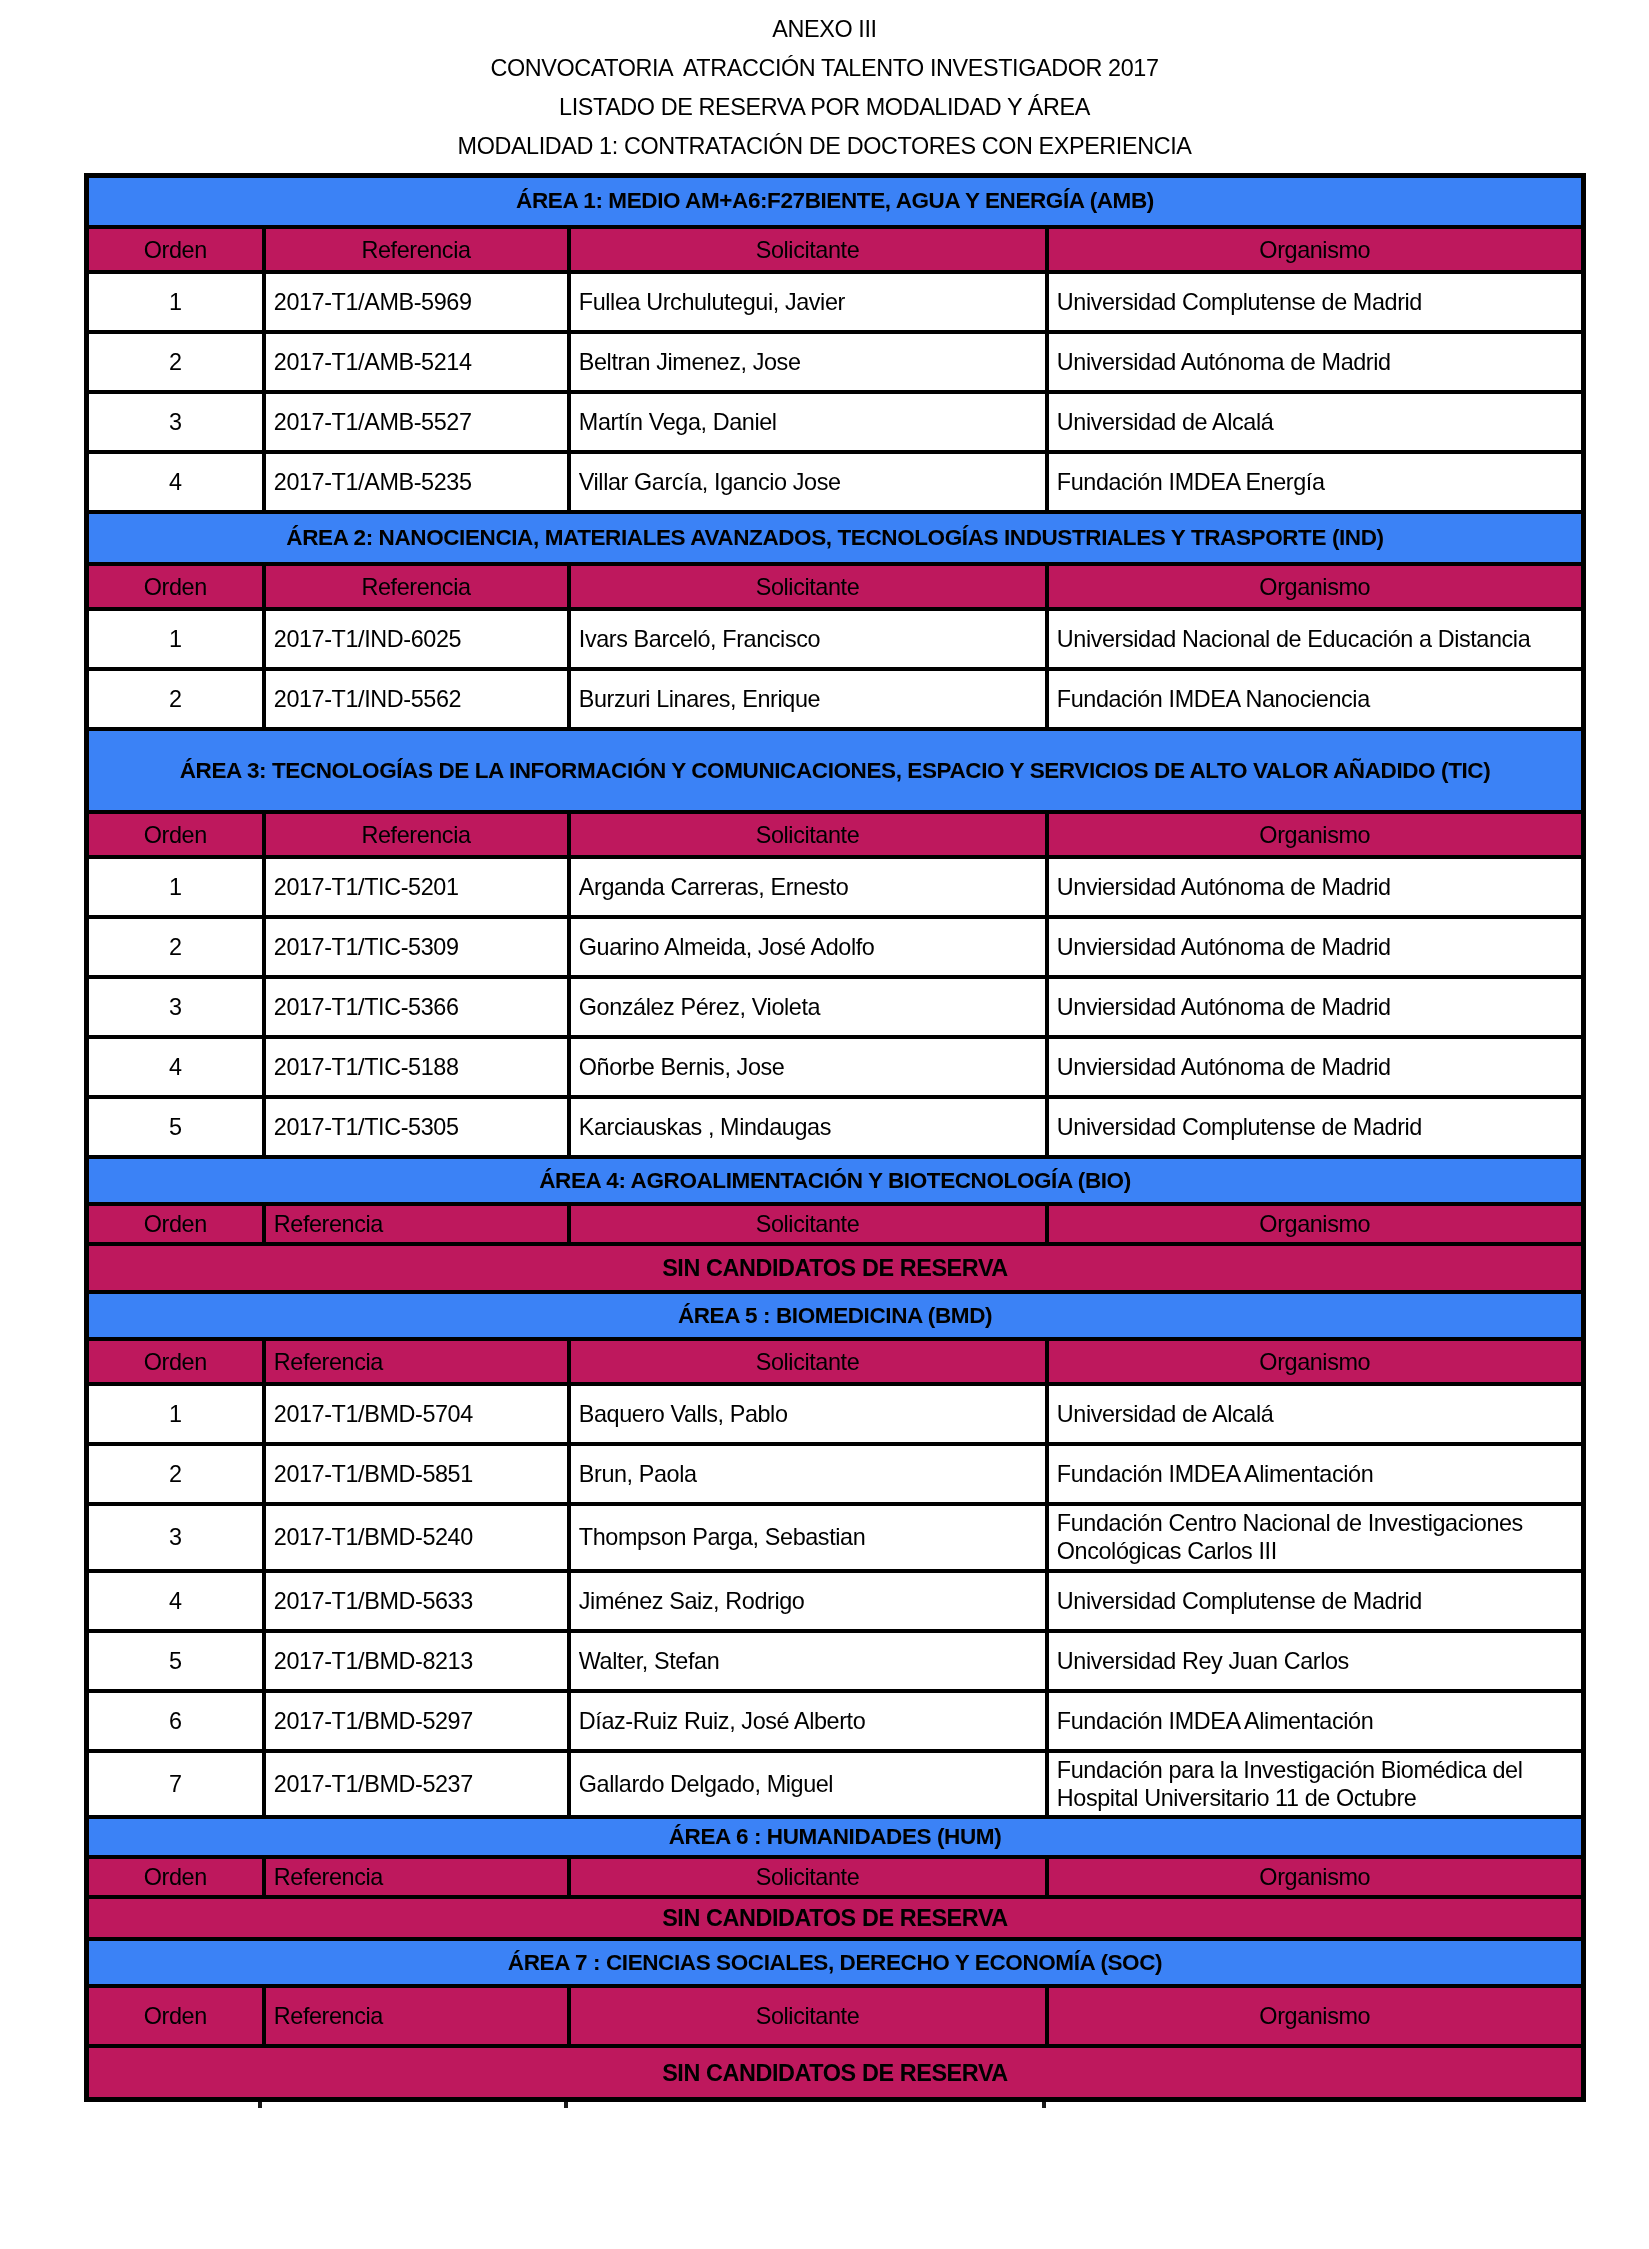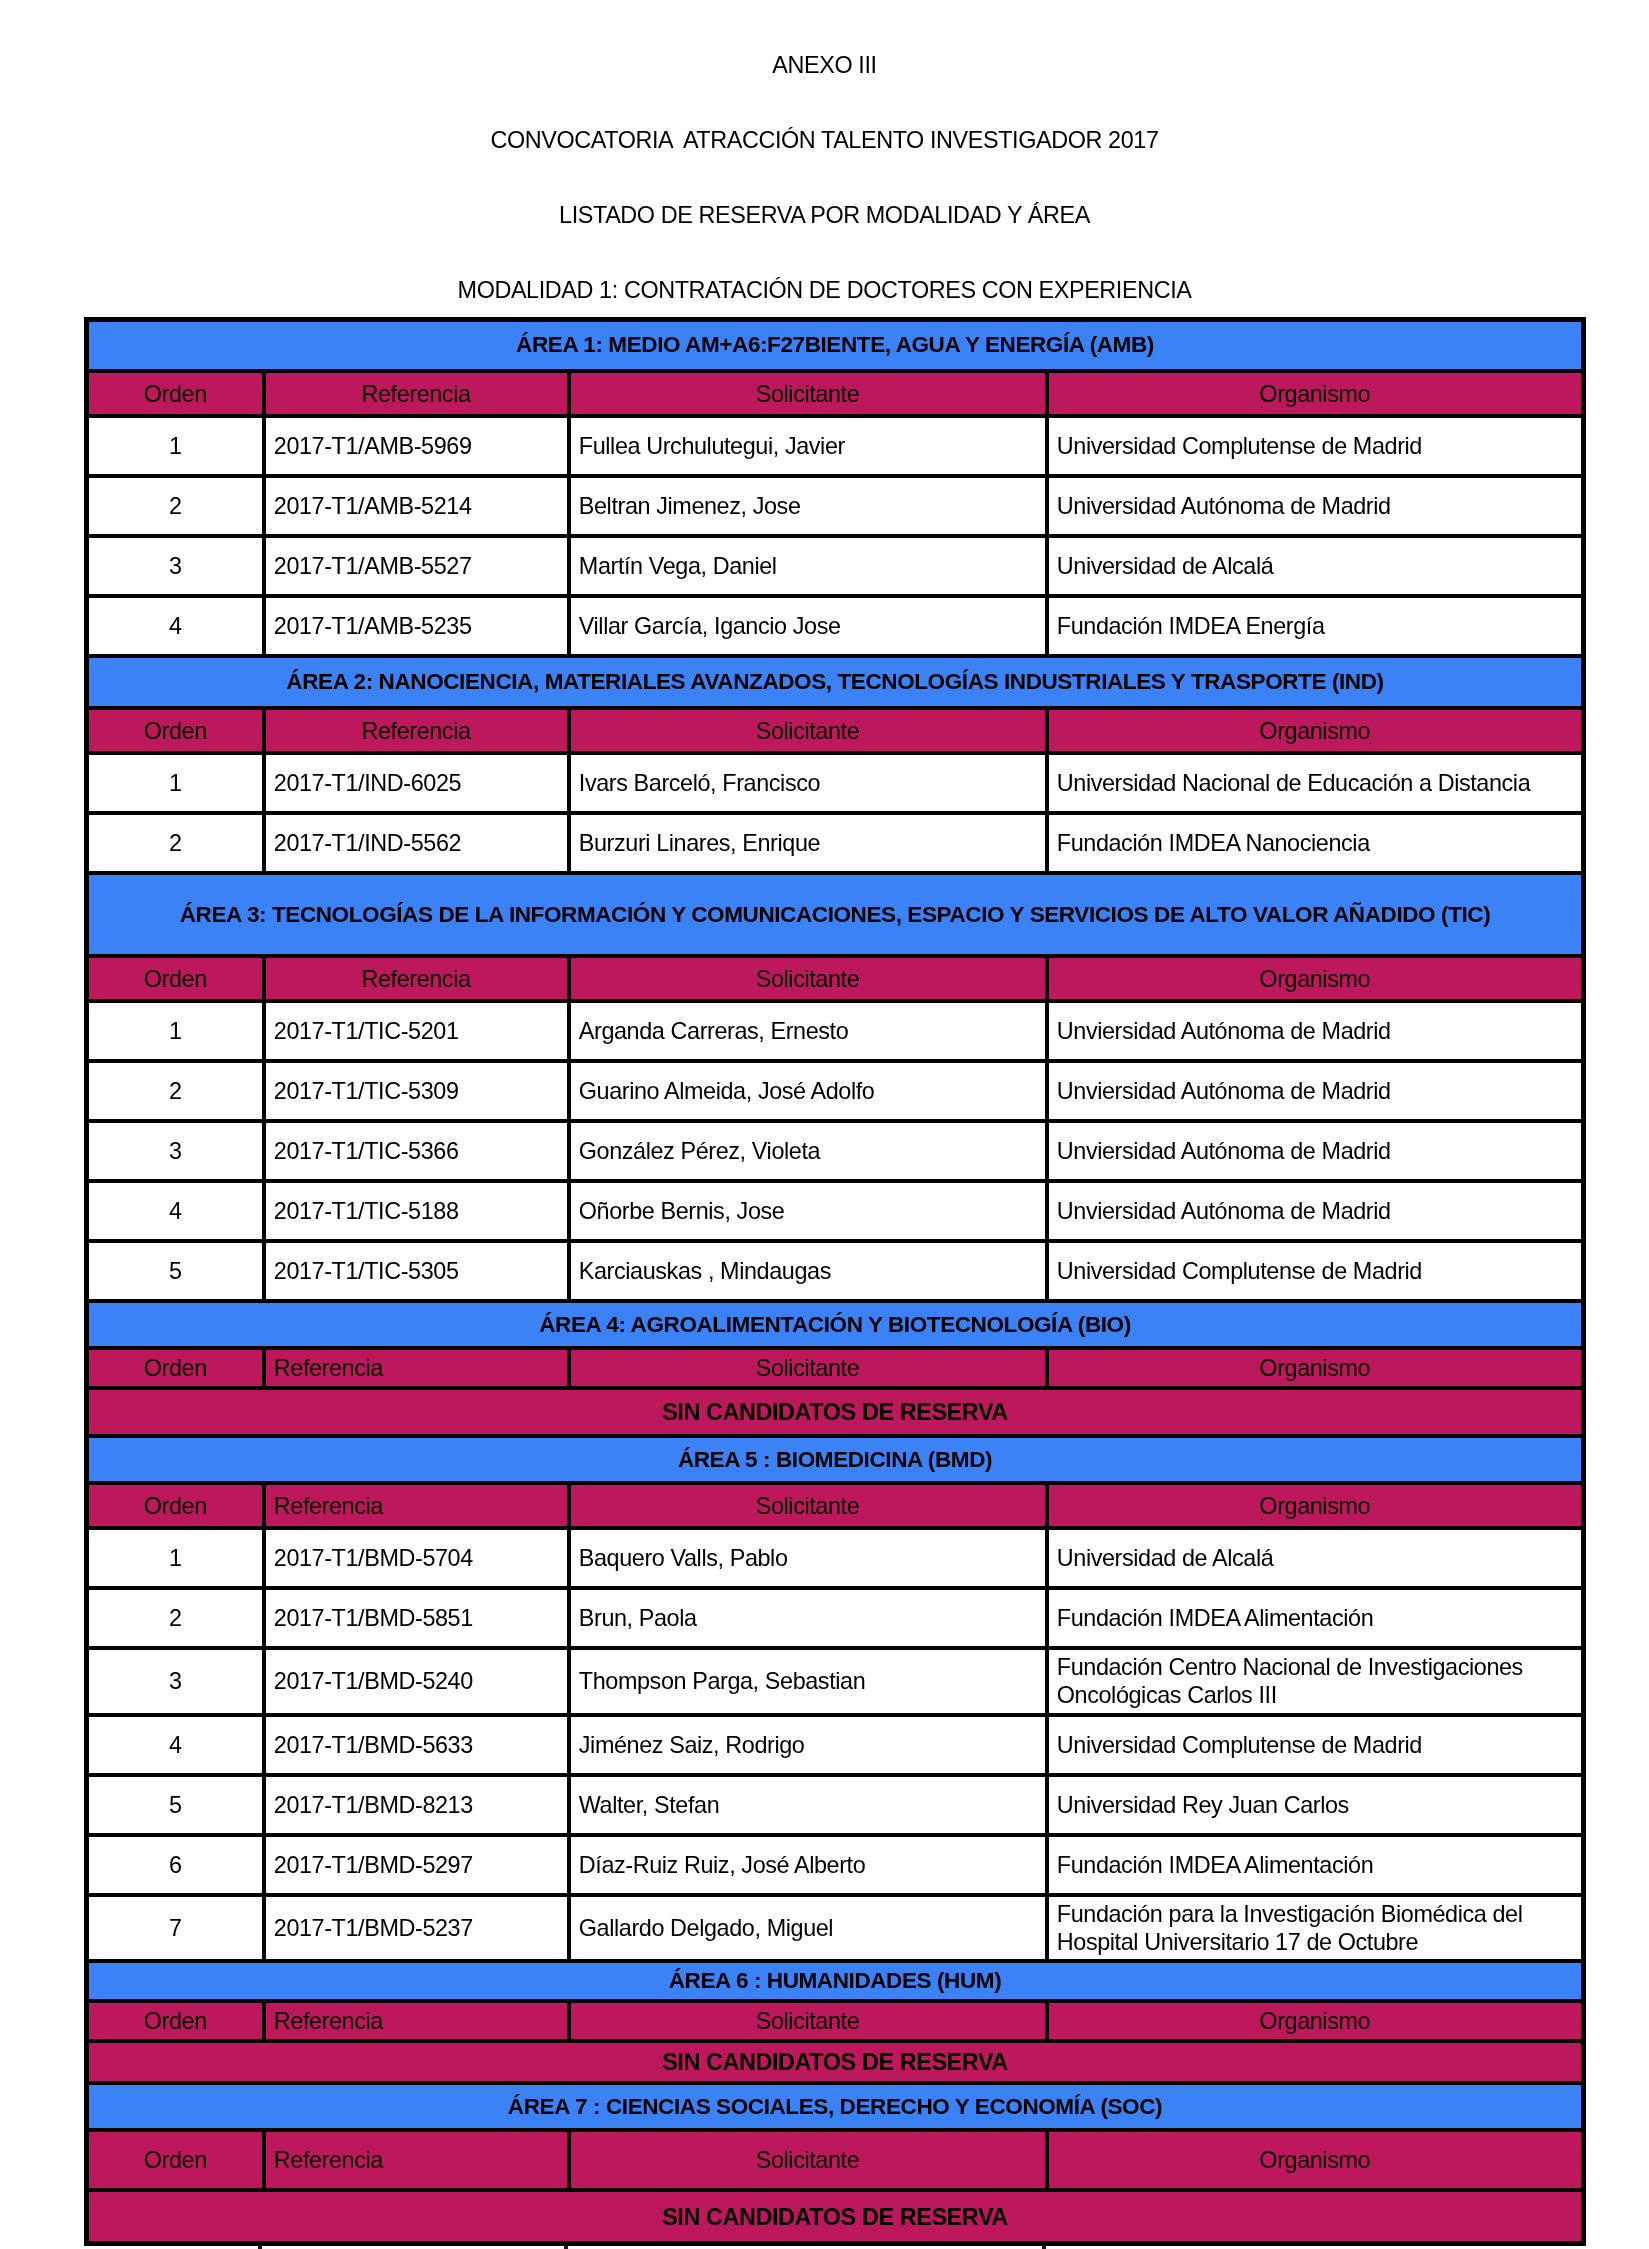--- a/index.html
+++ b/index.html
@@ -24,21 +24,20 @@
   .title-block {
     padding-top: 10px;
     text-align: center;
   }
   .title-line {
     font-size: 23.4px;
     font-weight: 400;
     line-height: 39px;
     letter-spacing: -0.4px;
     white-space: pre; 
-    margin-top: 36px;
   }
 
   
   table.reserve {
     table-layout: fixed;
     border-collapse: collapse;
     width: 1498px;
     margin-left: 84px;
     margin-top: 6.7px;
     font-size: 23.4px;
@@ -280,21 +279,21 @@
     <tr class="data">
       <td class="c-orden">6</td>
       <td class="c-ref">2017-T1/BMD-5297</td>
       <td class="c-sol">Díaz-Ruiz Ruiz, José Alberto</td>
       <td class="c-org">Fundación IMDEA Alimentación</td>
     </tr>
     <tr class="data">
       <td class="c-orden">7</td>
       <td class="c-ref">2017-T1/BMD-5237</td>
       <td class="c-sol">Gallardo Delgado, Miguel</td>
-      <td class="c-org">Fundación para la Investigación Biomédica del Hospital Universitario 17 de Octubre</td>
+      <td class="c-org">Fundación para la Investigación Biomédica del Hospital Universitario 11 de Octubre</td>
     </tr>
 
     <tr class="section-title h-small">
       <td colspan="4">ÁREA 6 : HUMANIDADES (HUM)</td>
     </tr>
     <tr class="col-header ref-left h-small">
       <td class="c-orden">Orden</td>
       <td class="c-ref">Referencia</td>
       <td class="c-sol">Solicitante</td>
       <td class="c-org">Organismo</td>

